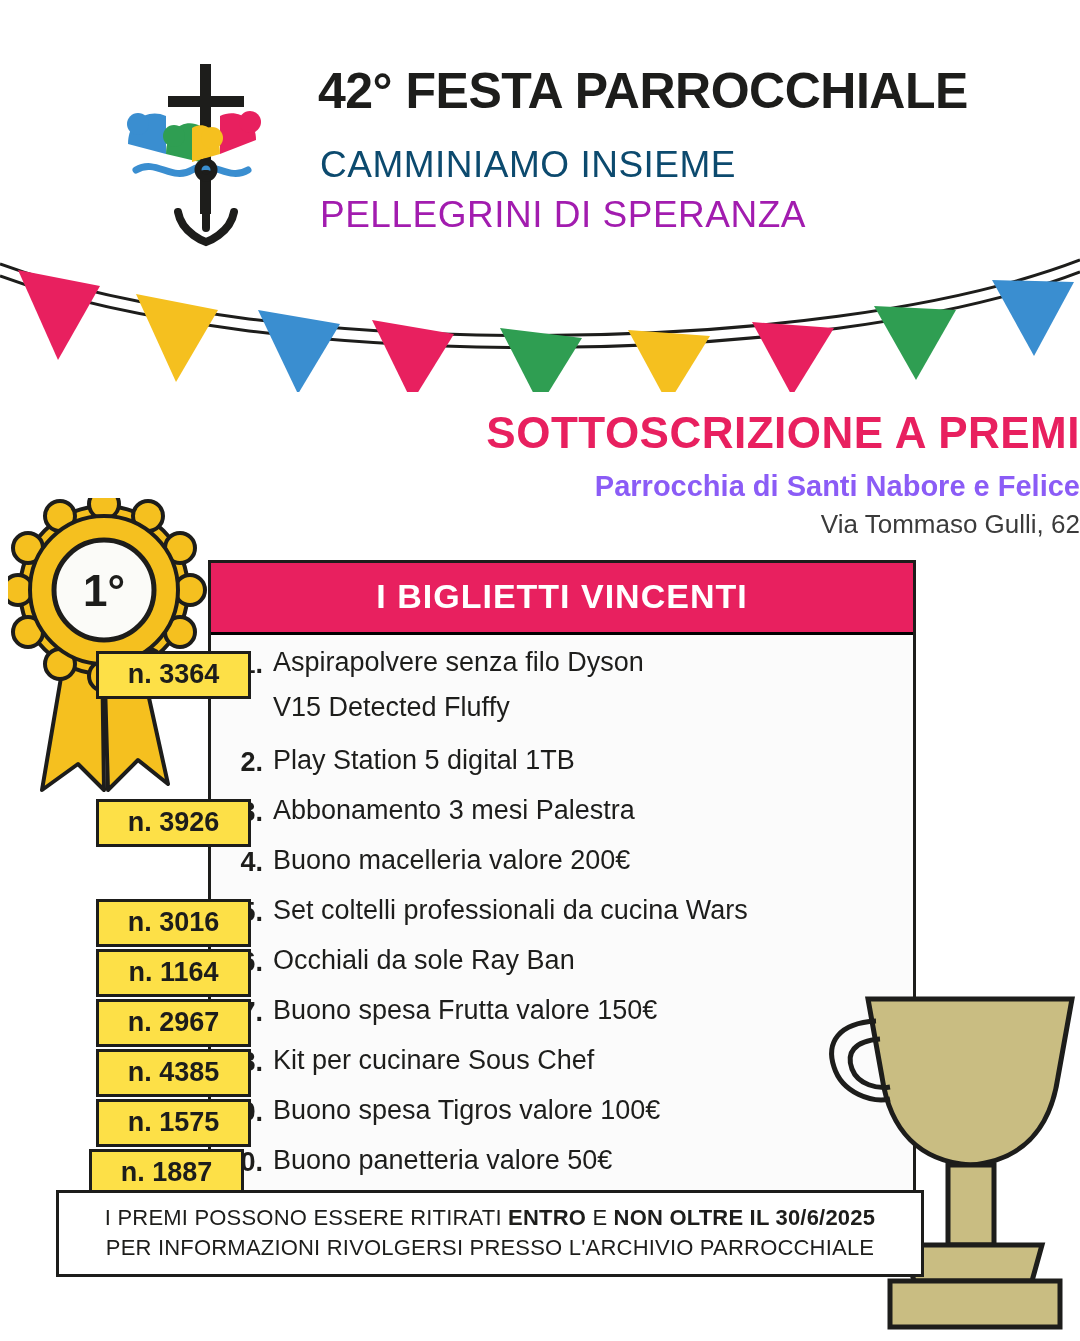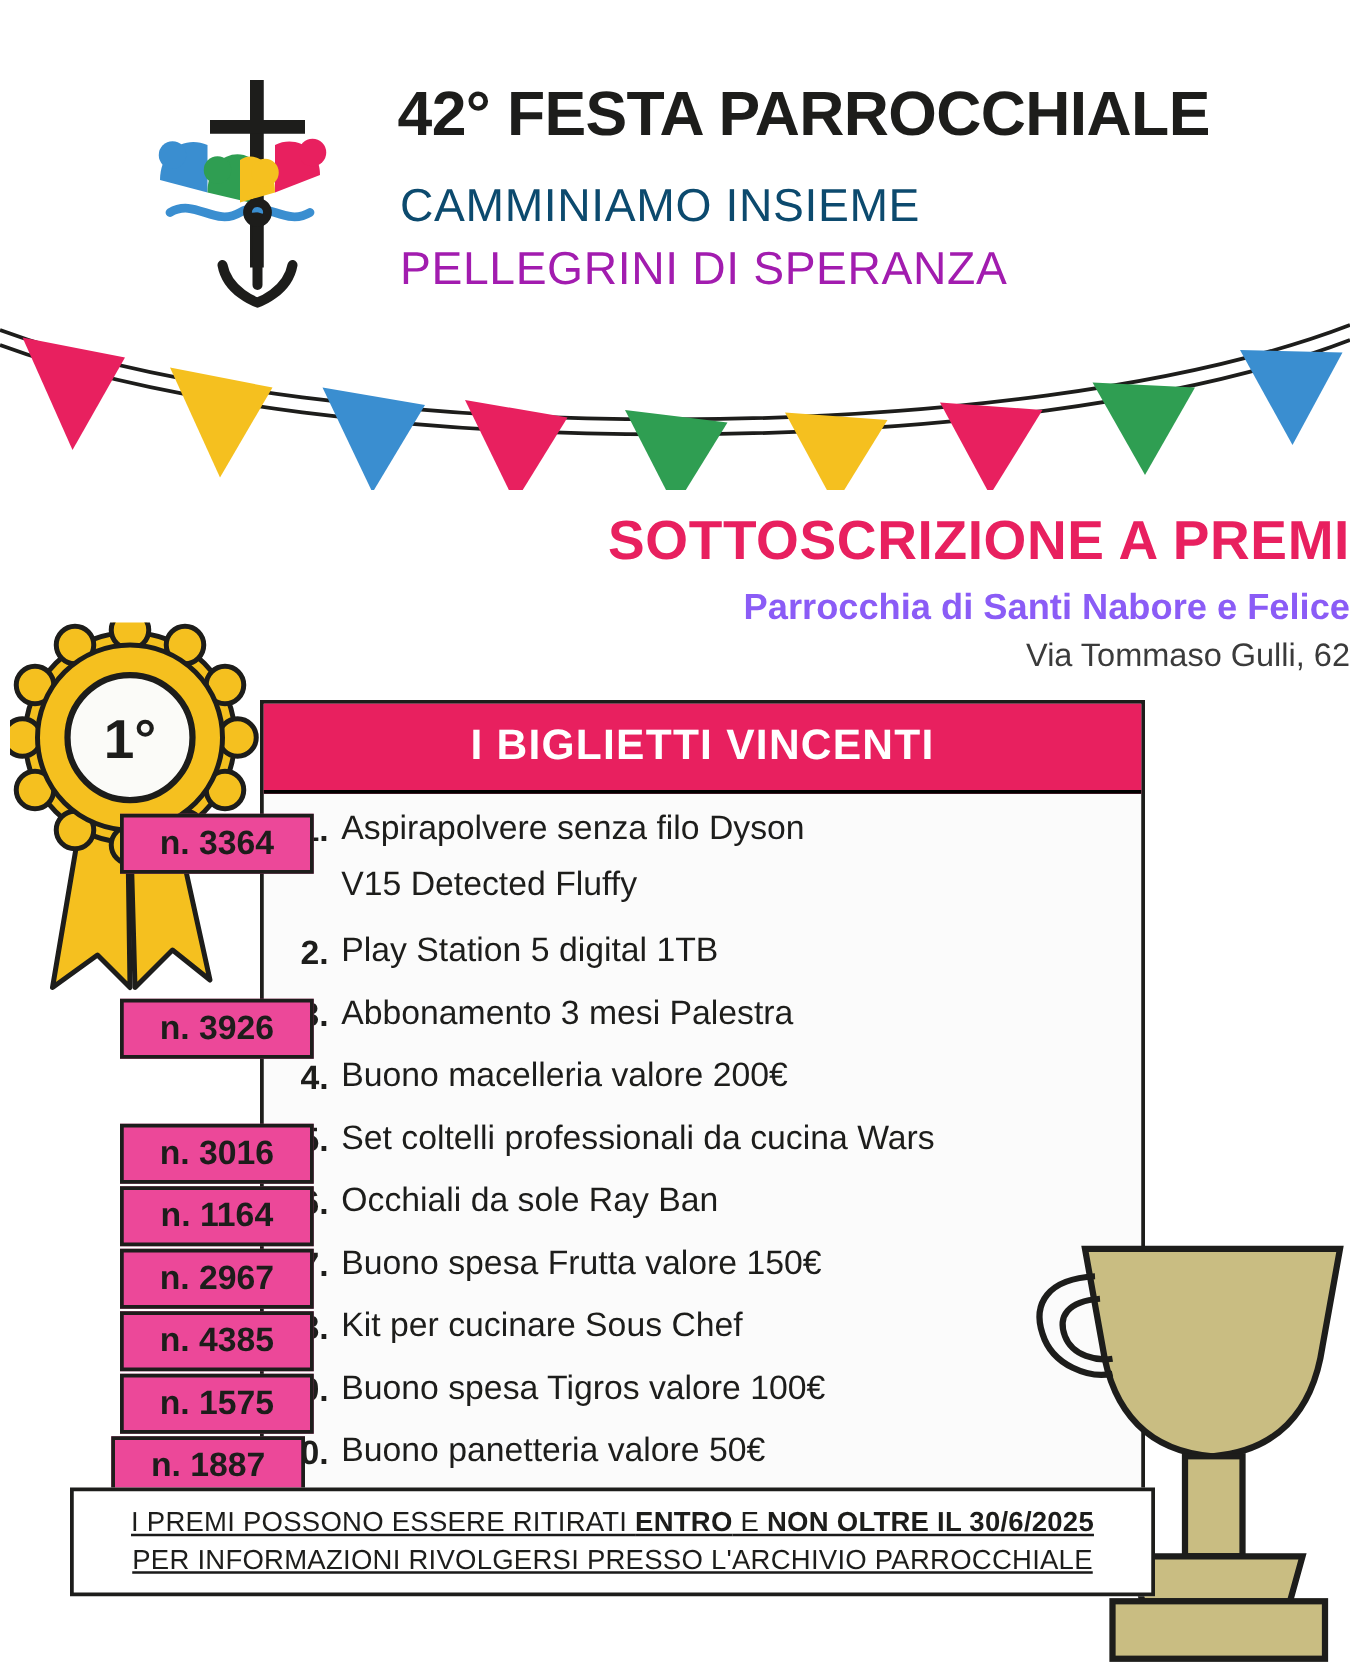--- a/index.html
+++ b/index.html
@@ -138,21 +138,21 @@
     align-items: flex-start;
     height: 50px;
     position: relative;
   }
   .ticket {
     position: absolute;
     left: -115px;
     top: 2px;
     width: 155px;
     box-sizing: border-box;
-    background: #ec4899;
+    background: #fde047;
     border: 3px solid #1d1d1b;
     text-align: center;
     font-size: 27px;
     font-weight: bold;
     color: #1d1d1b;
     padding: 5px 0 6px 0;
     z-index: 6;
   }
   .idx {
     width: 62px;
@@ -180,21 +180,20 @@
     position: absolute;
     left: 56px;
     top: 1190px;
     width: 868px;
     box-sizing: border-box;
     background: #ffffff;
     border: 3px solid #1d1d1b;
     text-align: center;
     padding: 10px 0 12px 0;
     z-index: 7;
-    text-decoration: underline;
   }
   .note-line {
     font-size: 22px;
     color: #1d1d1b;
     letter-spacing: 0.2px;
     line-height: 1.35;
   }
   .note-line b { font-weight: bold; }
 
   

